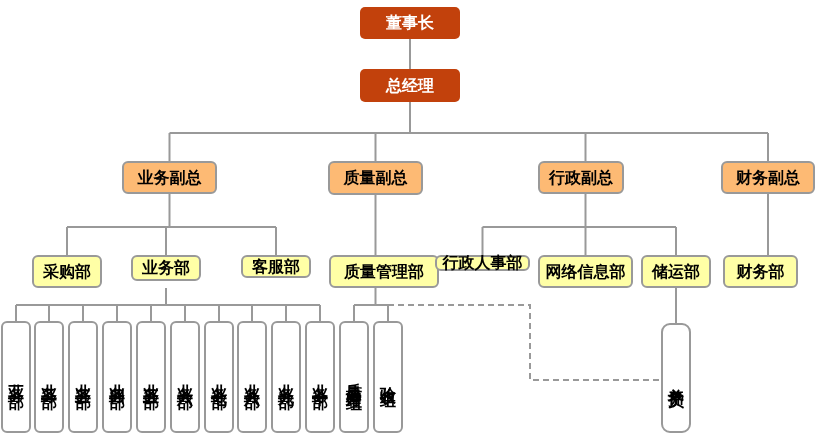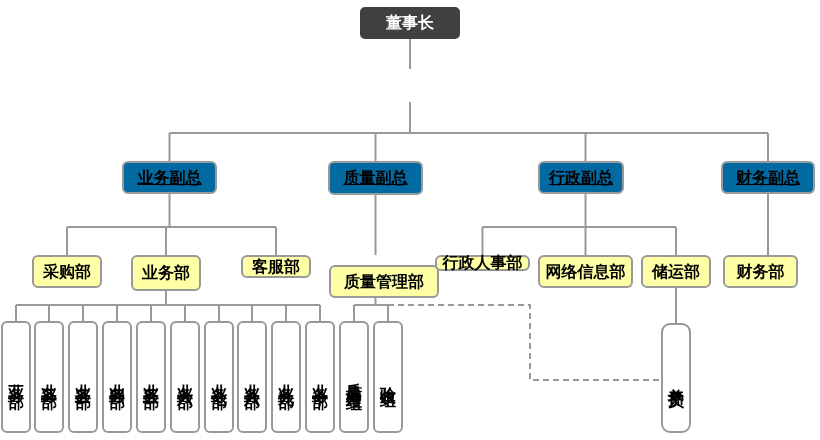--- a/index.html
+++ b/index.html
@@ -8,22 +8,22 @@
     font-family:"DejaVu Sans",sans-serif;
   }
   .wires{position:absolute;left:0;top:0;width:820px;height:440px;}
   .node{
     position:absolute;box-sizing:border-box;
     border:2px solid #999999;border-radius:6px;
     display:flex;align-items:center;justify-content:center;
     font-weight:bold;font-size:16px;color:#000000;background:#ffffff;
     white-space:nowrap;line-height:1;
   }
-  .exec{background:#404040;color:#ffffff;border:none;border-radius:5px;}
-  .vp{background:#0369a1;text-decoration:underline;}
+  .exec{background:#c2410c;color:#ffffff;border:none;border-radius:5px;}
+  .vp{background:#fdba74;}
   .dept{background:#ffffa6;}
   .team{
     background:#ffffff;
     writing-mode:vertical-rl;text-orientation:upright;
     letter-spacing:3px;font-size:16px;white-space:normal;
   }
   .team.worker{border-radius:9px;}
 </style>
 </head>
 <body>
@@ -42,30 +42,31 @@
          M166 288 V305 M16 305 H320
          M16 305 V321 M49 305 V321 M83 305 V321 M117 305 V321 M151 305 V321
          M185 305 V321 M219 305 V321 M252 305 V321 M286 305 V321 M320 305 V321
          M375.5 288 V305 M354 305 H388 M354 305 V321 M388 305 V321
          M676 288 V323" fill="none" stroke="#999999" stroke-width="2"></path>
     <path d="M388 305 H530 V380 H661" fill="none" stroke="#999999" stroke-width="2" stroke-dasharray="6 4"></path>
   </svg>
 
   <div class="node exec" style="left:360px;top:7px;width:100px;height:32px">董事长</div>
 
+  <div class="node exec" style="left:360px;top:69px;width:100px;height:33px">总经理</div>
 
   <div class="node vp" style="left:122px;top:161px;width:95px;height:33px">业务副总</div>
   <div class="node vp" style="left:328px;top:161px;width:95px;height:34px">质量副总</div>
   <div class="node vp" style="left:538px;top:161px;width:86px;height:33px">行政副总</div>
   <div class="node vp" style="left:721px;top:161px;width:94px;height:33px">财务副总</div>
 
   <div class="node dept" style="left:32px;top:255px;width:70px;height:33px">采购部</div>
-  <div class="node dept" style="left:131px;top:255px;width:70px;height:36px">业务部</div>
+  <div class="node dept" style="left:131px;top:255px;width:70px;height:26px">业务部</div>
   <div class="node dept" style="left:241px;top:255px;width:70px;height:23px">客服部</div>
-  <div class="node dept" style="left:329px;top:265px;width:110px;height:33px">质量管理部</div>
+  <div class="node dept" style="left:329px;top:255px;width:110px;height:33px">质量管理部</div>
   <div class="node dept" style="left:435px;top:255px;width:95px;height:16px">行政人事部</div>
   <div class="node dept" style="left:538px;top:255px;width:95px;height:33px">网络信息部</div>
   <div class="node dept" style="left:641px;top:255px;width:70px;height:33px">储运部</div>
   <div class="node dept" style="left:723px;top:255px;width:75px;height:33px">财务部</div>
 
   <div class="node team" style="left:1px;top:321px;width:30px;height:112px">业务一部</div>
   <div class="node team" style="left:34px;top:321px;width:30px;height:112px">业务二部</div>
   <div class="node team" style="left:68px;top:321px;width:30px;height:112px">业务三部</div>
   <div class="node team" style="left:102px;top:321px;width:30px;height:112px">业务四部</div>
   <div class="node team" style="left:136px;top:321px;width:30px;height:112px">业务五部</div>

